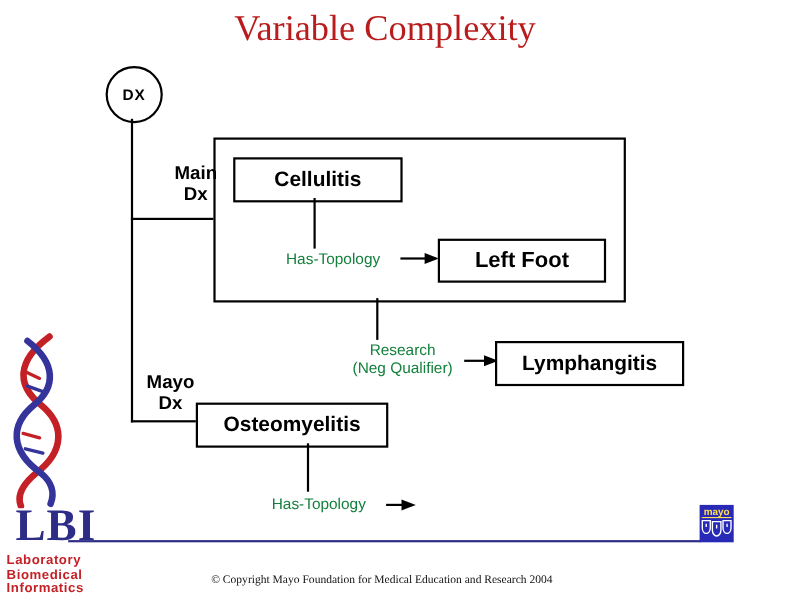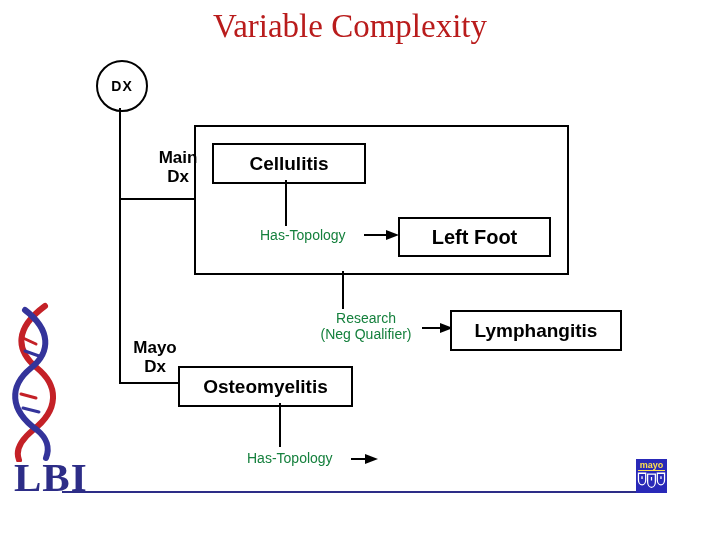--- a/index.html
+++ b/index.html
@@ -131,27 +131,33 @@
     <g fill="none" stroke-linecap="round">
       <path d="M42,6 C12,28 12,50 34,68 C56,86 56,110 30,130 C18,140 12,150 16,160" stroke="#c42127" stroke-width="6"></path>
       <path d="M22,10 C48,30 48,52 28,68 C6,86 6,110 34,130 C44,138 47,148 43,158" stroke="#34349b" stroke-width="6"></path>
       <path d="M20,38 L33,44" stroke="#c42127" stroke-width="3"></path>
       <path d="M22,51 L36,56" stroke="#34349b" stroke-width="3"></path>
       <path d="M18,94 L33,98" stroke="#c42127" stroke-width="3"></path>
       <path d="M20,108 L36,112" stroke="#34349b" stroke-width="3"></path>
     </g>
   </svg>
   <div id="lbi-acronym" class="abs">LBI</div>
+  <div id="lbi-words" class="abs">
+    <div>Laboratory</div>
+    <div>Biomedical</div>
+    <div>Informatics</div>
+  </div>
 
   <div id="mayo-logo" class="abs">
     <div id="mayo-word">mayo</div>
     <svg width="29" height="19" viewBox="0 0 30 19">
       <g fill="none" stroke="#ffffff" stroke-width="1.3">
         <path d="M1.5,2 h7.5 v7 a3.7,5 0 0 1 -7.5,0 z"></path>
         <path d="M11,3 h8 v8 a4,5.5 0 0 1 -8,0 z"></path>
         <path d="M21,2 h7.5 v7 a3.7,5 0 0 1 -7.5,0 z"></path>
         <path d="M5.2,5 v3 M15,6 v3.5 M24.8,5 v3"></path>
       </g>
     </svg>
   </div>
 
+  <div id="copyright" class="abs">© Copyright Mayo Foundation for Medical Education and Research 2004</div>
 
 </div>
 
 </body></html>

